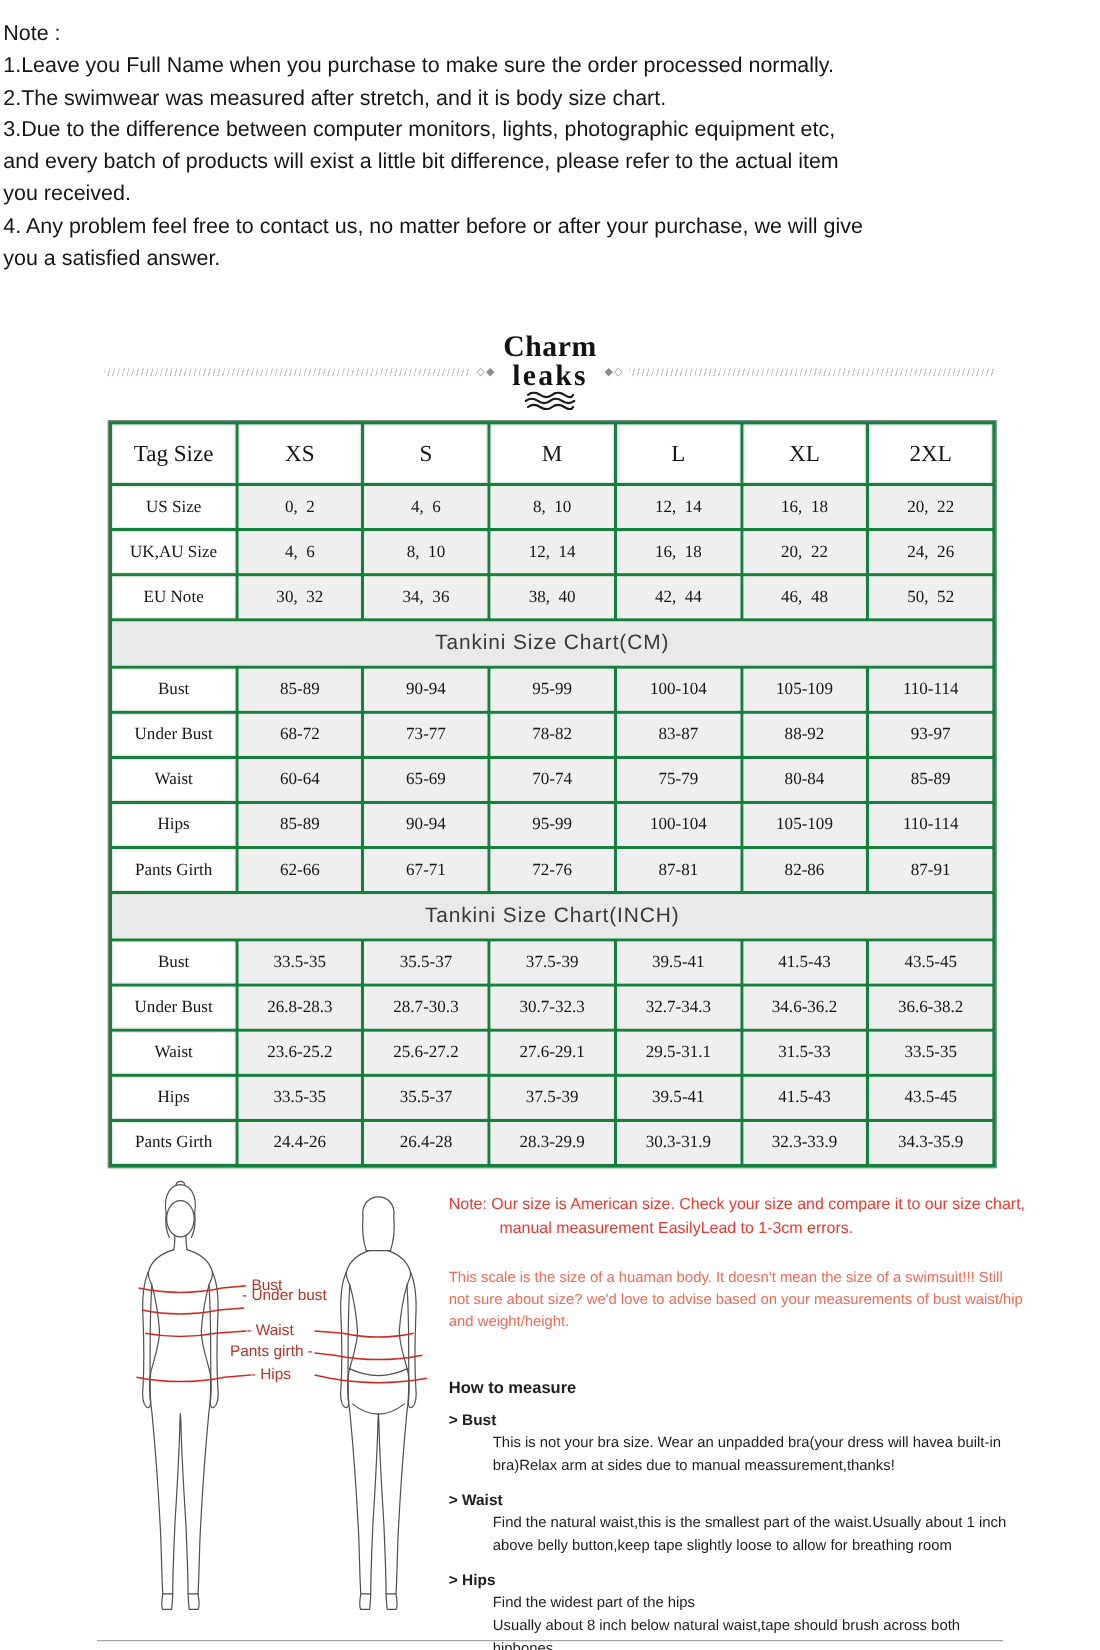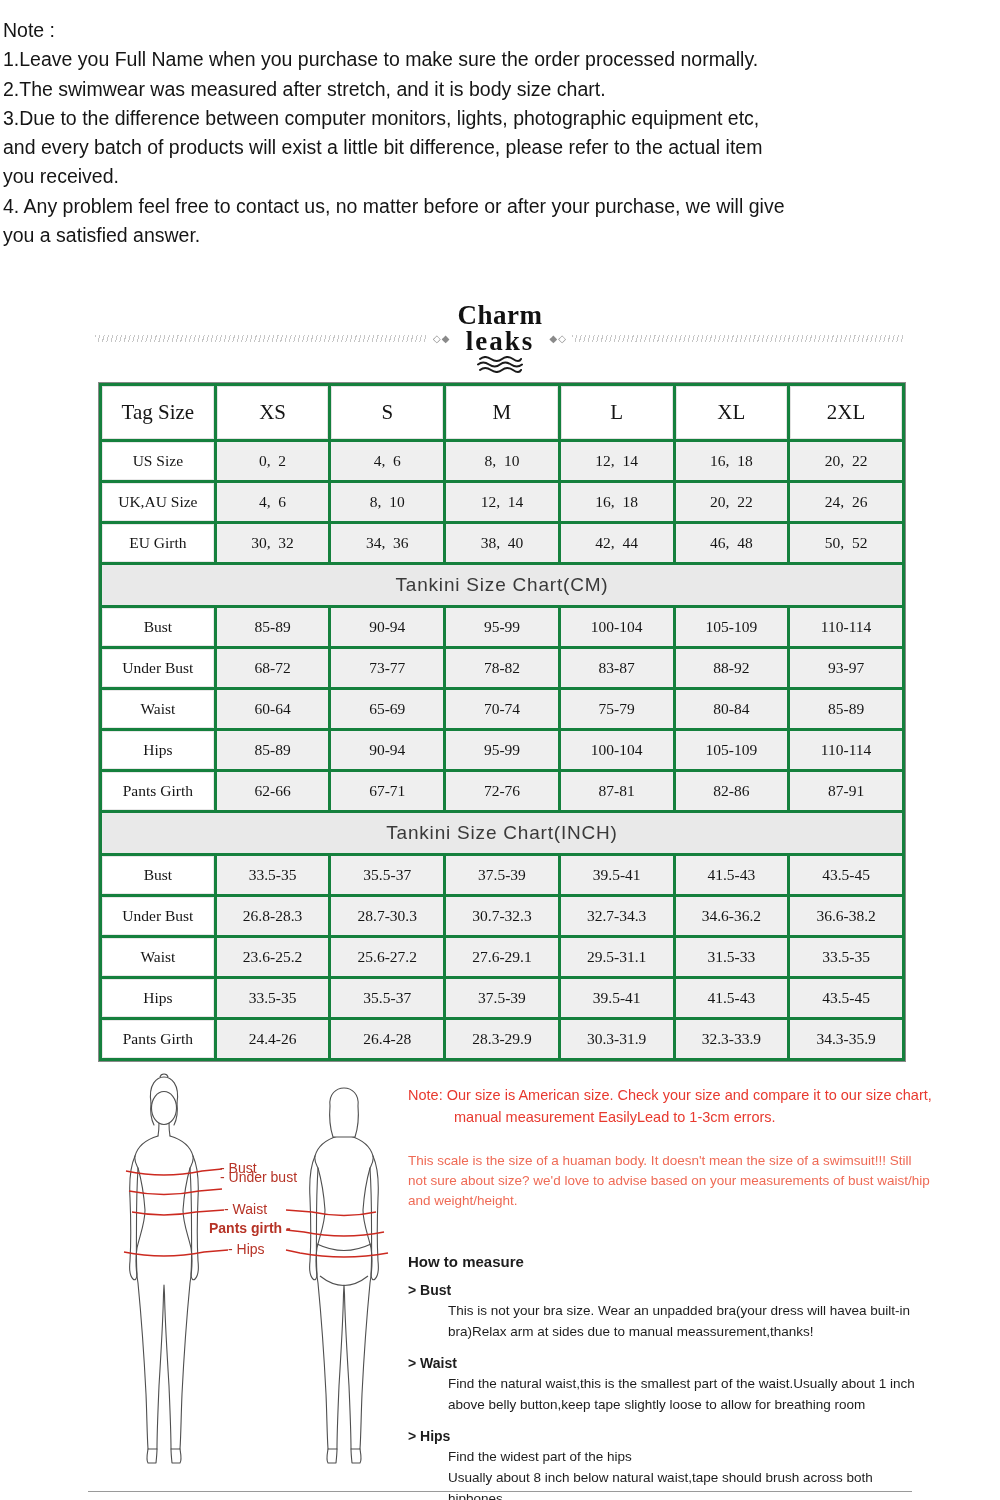--- a/index.html
+++ b/index.html
@@ -107,21 +107,21 @@
           <tr>
             <td class="row-label">UK,AU Size</td>
             <td class="val-cell">4,  6</td>
             <td class="val-cell">8,  10</td>
             <td class="val-cell">12,  14</td>
             <td class="val-cell">16,  18</td>
             <td class="val-cell">20,  22</td>
             <td class="val-cell">24,  26</td>
           </tr>
           <tr>
-            <td class="row-label">EU Girth</td>
+            <td class="row-label">EU Note</td>
             <td class="val-cell">30,  32</td>
             <td class="val-cell">34,  36</td>
             <td class="val-cell">38,  40</td>
             <td class="val-cell">42,  44</td>
             <td class="val-cell">46,  48</td>
             <td class="val-cell">50,  52</td>
           </tr>
           <tr>
             <td class="section-title" colspan="7">Tankini Size Chart(CM)</td>
           </tr>
@@ -258,21 +258,21 @@
           <path d="M -58 128 L -32 130 Q 0 137 32 130"></path>
           <path d="M -58 148 L -40 150 Q 0 158 40 150"></path>
           <path d="M -58 168 L -44 171 Q 0 179 44 171"></path>
         </g>
       </g>
     </svg>
 
     <span class="fig-label" style="left:128px; top:88px;">- Bust</span>
     <span class="fig-label" style="left:128px; top:97px;">- Under bust</span>
     <span class="fig-label" style="left:132px; top:129px;">- Waist</span>
-    <span class="fig-label" style="left:117px; top:148px;font-weight:bold;">Pants girth -</span>
+    <span class="fig-label" style="left:117px; top:148px;">Pants girth -</span>
     <span class="fig-label" style="left:136px; top:169px;">- Hips</span>
   </div>
 
   <div class="measure-block">
     <p class="note-main">Note:  Our size is American size. Check your size and compare it to our size chart, manual measurement EasilyLead to 1-3cm errors.</p>
     <p class="note-sub">This scale is the size of a huaman body. It doesn't mean the size of a swimsuit!!! Still not sure about size? we'd love to advise based on your measurements of bust waist/hip and weight/height.</p>
 
     <div class="howto-title">How to measure</div>
 
     <div class="howto-item">

